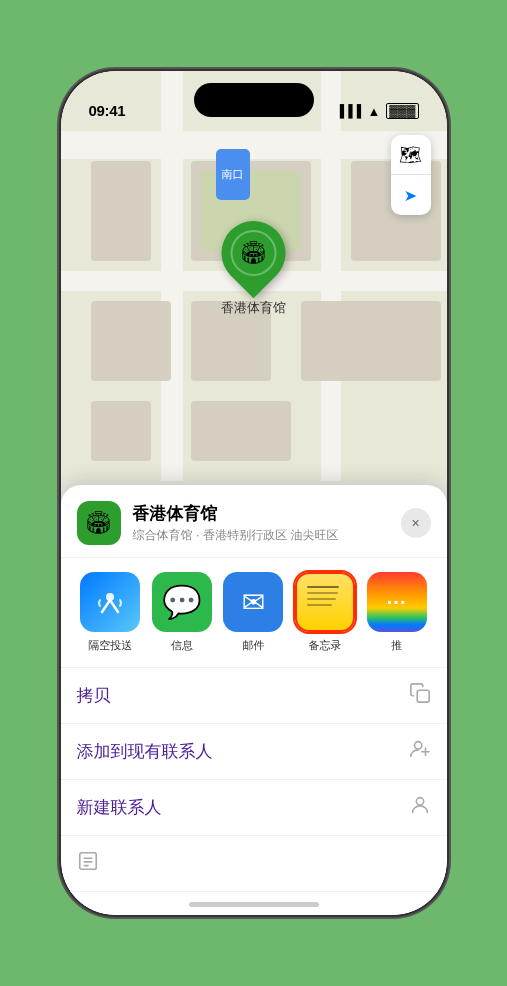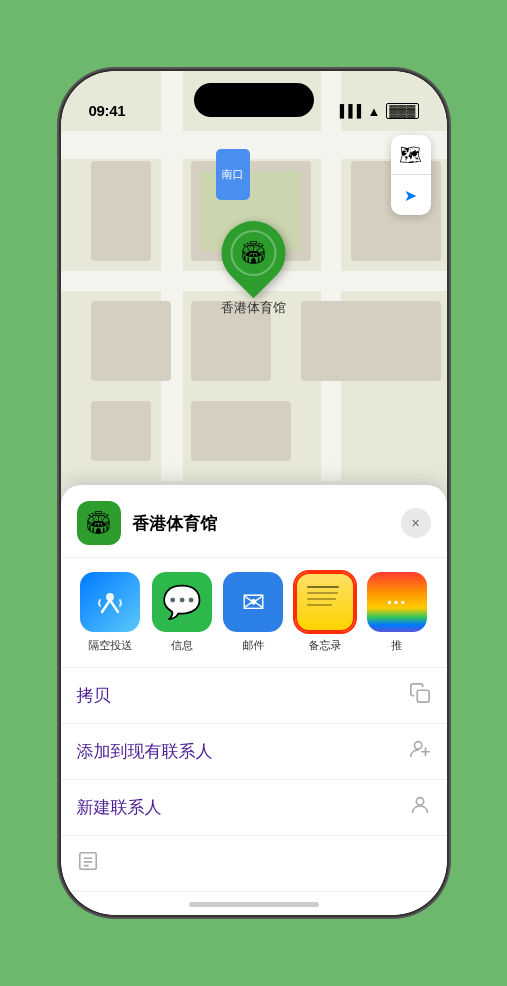--- a/index.html
+++ b/index.html
@@ -381,20 +381,21 @@
         <div class="pin-label">香港体育馆</div>
       </div>
     </div>
 
     <div class="bottom-sheet">
 
       <div class="sheet-header">
         <div class="venue-icon">🏟</div>
         <div class="venue-info">
           <div class="venue-name">香港体育馆</div>
+          <div class="venue-subtitle">综合体育馆 · 香港特别行政区 油尖旺区</div>
         </div>
         <div class="close-btn">×</div>
       </div>
 
       <div class="share-row">
 
         <div class="share-item">
           <div class="share-icon airdrop">
             <svg width="32" height="32" viewBox="0 0 32 32">
               <circle cx="16" cy="11" r="4" fill="white" opacity="0.9"></circle>

